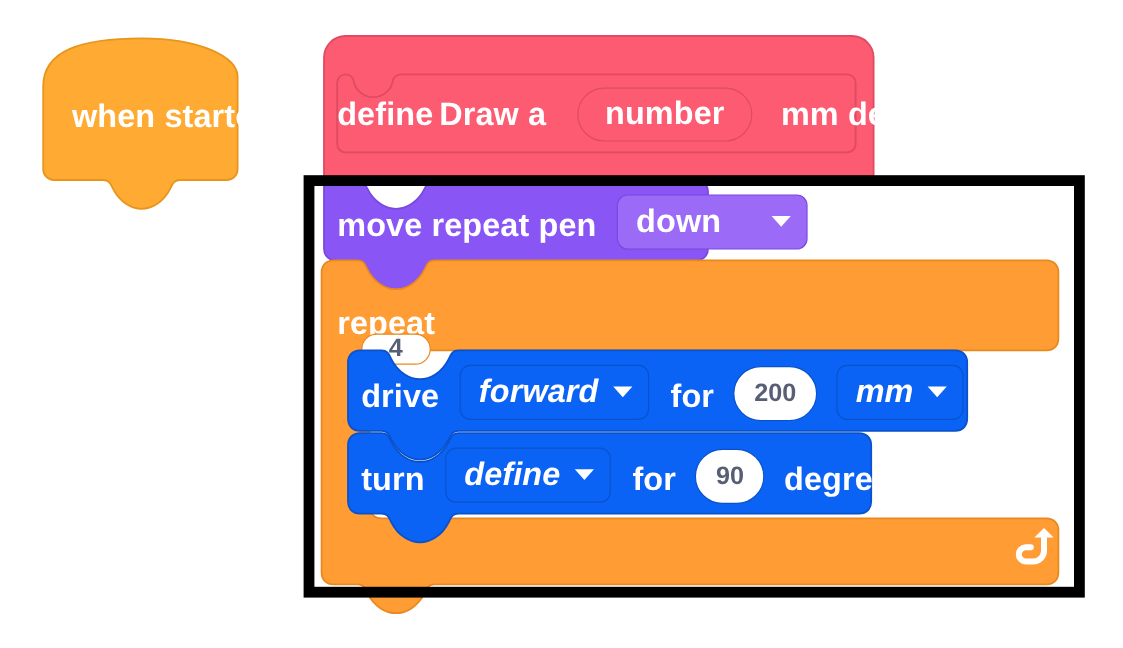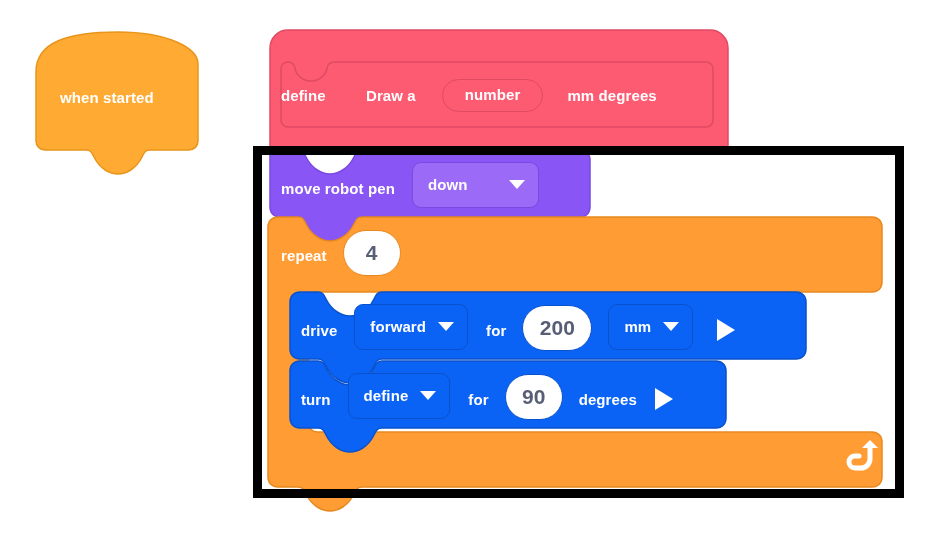--- a/index.html
+++ b/index.html
@@ -17,21 +17,21 @@
 
   .stage {
     position: absolute;
     left: 0; top: 0;
     width: 936px; height: 540px;
   }
 
   
   .blk-label {
     color: #ffffff;
-    font-size: 15px;
+    font-size: 27px;
     font-weight: bold;
     letter-spacing: 0.1px;
     white-space: nowrap;
     line-height: 1;
   }
 
   
   .shape {
     position: absolute;
     left: 0; top: 0;
@@ -54,21 +54,21 @@
     box-sizing: border-box;
   }
   .dropdown .caret {
     display: block;
     width: 0; height: 0;
     border-left: 8px solid transparent;
     border-right: 8px solid transparent;
     border-top: 9px solid #ffffff;
   }
   .dd-purple { background: #9B6BF7; border: 1px solid #7B48E0; }
-  .dd-blue   { background: #0B63F6; border: 1px solid #0A52CC; }
+  .dd-blue   { background: #0B63F6; border: 1px solid #0A52CC; font-style: italic; }
 
   
   .oval {
     display: inline-flex;
     align-items: center;
     justify-content: center;
     background: #ffffff;
     border-radius: 999px;
     color: #575E75;
     font-size: 21px;
@@ -186,21 +186,21 @@
       C 590,213 586,217 580,217
       L 362,217
       C 357,217 356,220 354,224
       C 348,236 338,241 330,241
       C 322,241 312,236 306,224
       C 304,220 303,217 298,217
       L 280,217
       C 274,217 270,213 270,207 Z" fill="#8A55F5" stroke="#7B48E0" stroke-width="1.5"></path>
   </svg>
   <div class="row" style="left:281px; top:171px; height:34px;">
-    <span class="blk-label">move robot pen</span>
+    <span class="blk-label">move repeat pen</span>
     <span class="dropdown dd-purple" style="margin-left:17px; height:46px; margin-top:-6px;gap:42px;">
       <span class="blk-label">down</span>
       <span class="caret"></span>
     </span>
   </div>
 
   <svg class="shape" width="936" height="540" viewBox="0 0 936 540" aria-hidden="true">
     <path d="
       M 268,227
       C 268,221 272,217 278,217
@@ -227,21 +227,21 @@
       C 322,511 312,506 306,494
       C 304,490 303,487 298,487
       L 278,487
       C 272,487 268,483 268,477 Z" fill="#FF9C34" stroke="#E8891F" stroke-width="1.5"></path>
 
     <path d="
       M 330,292
       C 338,292 348,297 354,309
       C 356,313 357,316 362,316" fill="none" stroke="none"></path>
   </svg>
-  <div class="row" style="left:281px; top:238px; height:34px;">
+  <div class="row" style="left:281px; top:256px; height:34px;flex-direction:column;">
     <span class="blk-label">repeat</span>
     <span class="oval oval-shadow-orange" style="margin-left:16px; width:58px; height:46px; margin-top:-5px;">
       <span>4</span>
     </span>
   </div>
 
   <svg class="loop-arrow" style="left:840px; top:436px;" width="40" height="40" viewBox="0 0 40 40">
     <path d="M 30,10 L 30,23
              A 9,9 0 0 1 21,32
              L 15,32

